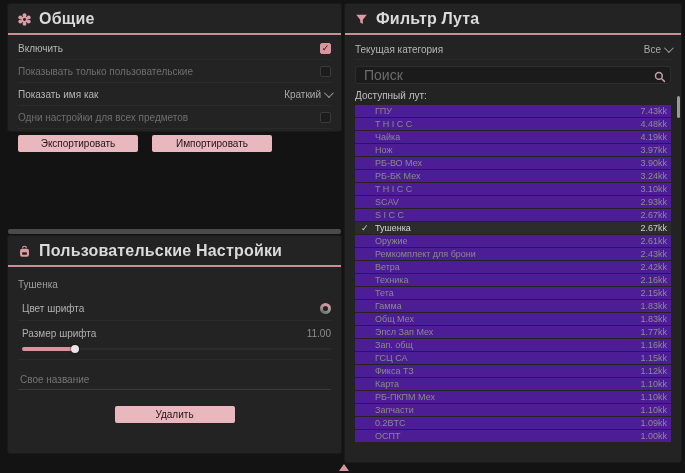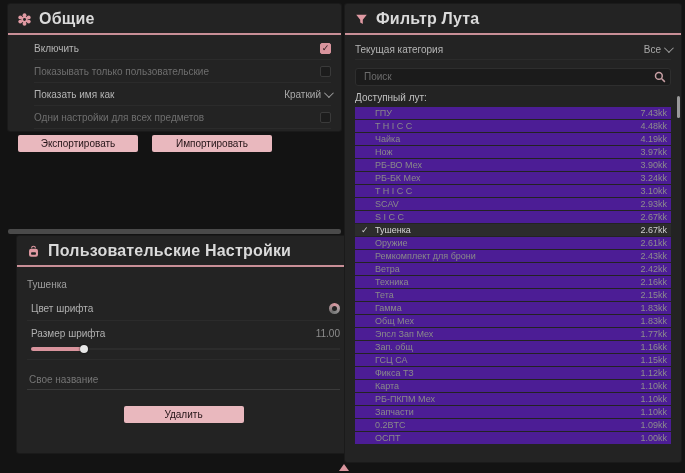--- a/index.html
+++ b/index.html
@@ -19,21 +19,21 @@
   }
   .ptitle{font-size:16px;font-weight:bold;color:#dadada;letter-spacing:.2px;}
   .accent-line{height:2px;background:#c98f97;margin:0;}
   .icon{display:inline-flex;align-items:center;justify-content:center;color:#e09aa3;}
   .icon svg{display:block;}
 
   
   .gp-rows{padding:2px 10px 8px 10px;}
   .grow{
     display:flex;align-items:center;justify-content:space-between;
-    height:22px;border-bottom:1px solid #2b2b2b;font-size:10px;color:#b5b5b5;margin-left:16px;
+    height:22px;border-bottom:1px solid #2b2b2b;font-size:10px;color:#b5b5b5;
   }
   .grow:last-of-type{border-bottom:none;}
   .grow.dim{color:#6e6e6e;}
   .checkbox{
     width:11px;height:11px;border-radius:2px;background:#1c1c1c;
     border:1px solid #3a3a3a;display:inline-flex;align-items:center;justify-content:center;
     box-sizing:border-box;flex:0 0 auto;
   }
   .checkbox.checked{background:#d9949d;border-color:#d9949d;}
   .checkbox .tick{font-size:9px;line-height:1;color:#241417;display:none;}
@@ -83,21 +83,21 @@
 
   
   .lp-body{padding:4px 10px 16px 10px;position:relative;}
   .lp-row{
     display:flex;align-items:center;justify-content:space-between;
     height:20px;font-size:10px;color:#b5b5b5;border-bottom:1px solid #2b2b2b;
   }
   .search-wrap{position:relative;margin:6px 0 4px 0;}
   .search-input{
     width:100%;box-sizing:border-box;height:18px;background:#1b1b1b;
-    border:1px solid #2e2e2e;border-radius:3px;color:#bdbdbd;font-size:10px;
+    border:1px solid #2e2e2e;border-radius:3px;color:#bdbdbd;font-size:14px;
     font-family:inherit;padding:0 24px 0 8px;outline:none;
   }
   .search-input::placeholder{color:#6c6c6c;}
   .search-icon{position:absolute;right:5px;top:3px;color:#c9a0a5;}
   .list-label{font-size:10px;color:#c0c0c0;margin:6px 0 4px 0;}
   .loot-list{position:relative;}
   .lrow{
     display:flex;align-items:center;height:12px;margin-bottom:1px;
     background:#4c1d95;font-size:9px;color:#8a8a8a;padding:0 4px 0 6px;cursor:default;
   }
@@ -167,21 +167,21 @@
     </div>
     <div class="btnrow">
       <button class="pinkbtn">Экспортировать</button>
       <button class="pinkbtn">Импортировать</button>
     </div>
   </div>
 </section>
 
 <div class="splitter"></div>
 
-<section class="panel" style="left:17px;top:236px;width:333px;height:217px;">
+<section class="panel" style="left:8px;top:236px;width:333px;height:217px;">
   <div class="phead">
     <span class="icon">
       <svg width="13" height="13" viewBox="0 0 16 16" fill="currentColor">
         <path d="M5 4 a3 3 0 0 1 6 0 l-1.3 0 a1.7 1.7 0 0 0 -3.4 0 z"></path>
         <rect x="2.5" y="4.5" width="11" height="10" rx="2.5"></rect>
         <rect x="5" y="9" width="6" height="3" rx="1" fill="#232323"></rect>
       </svg>
     </span>
     <span class="ptitle">Пользовательские Настройки</span>
   </div>

